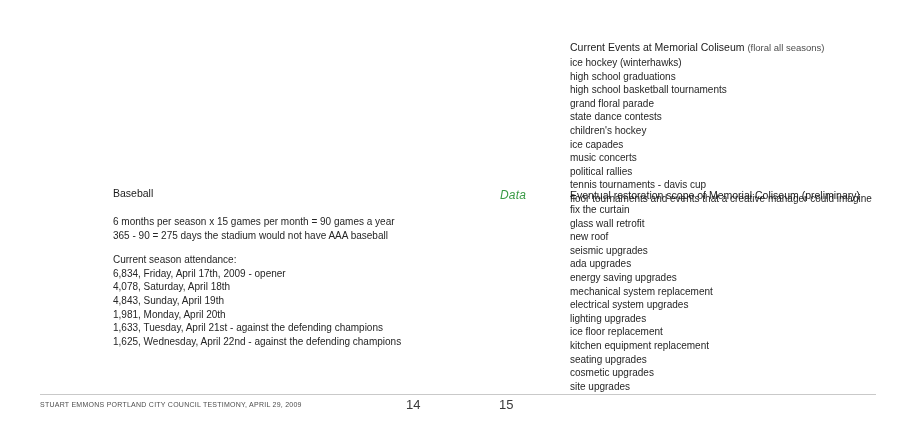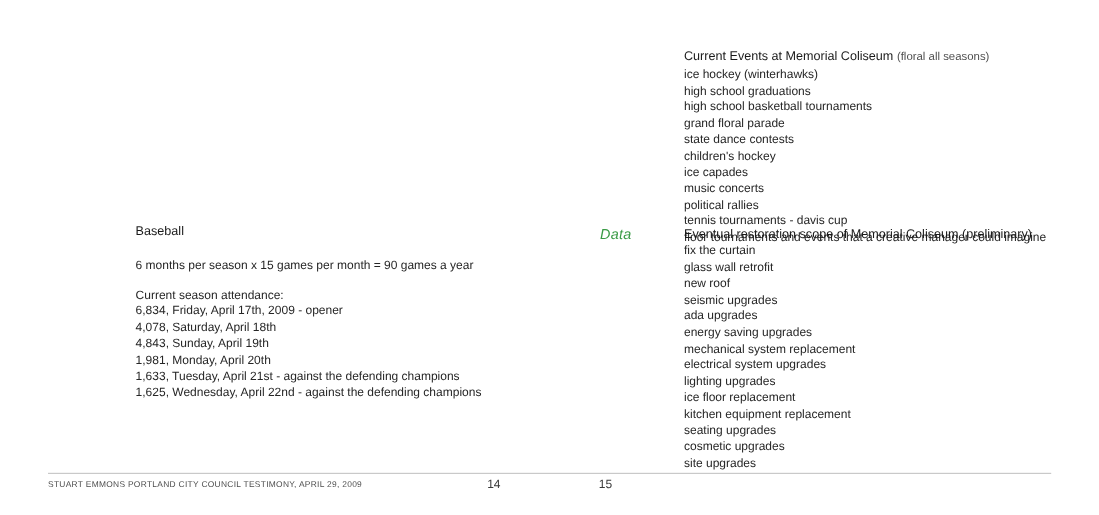--- a/index.html
+++ b/index.html
@@ -102,35 +102,36 @@
     left: 40px;
     top: 400px;
     font-size: 7px;
     line-height: 10px;
     letter-spacing: 0.25px;
     color: #4d4d4d;
     text-transform: uppercase;
   }
   .page-num {
     position: absolute;
-    font-size: 10px;
+    font-size: 13px;
     line-height: 10px;
     color: #3a3a3a;
   }
   .page-num.left-num { left: 406px; top: 400px; }
   .page-num.right-num { left: 499px; top: 400px; }
 </style>
 </head>
 <body>
 
 <div class="page">
 
   <div class="left-col">
     <div class="section-title">Baseball</div>
     <div class="body-line">6 months per season x 15 games per month = 90 games a year</div>
+    <div class="body-line">365 - 90 = 275 days the stadium would not have AAA baseball</div>
     <div class="block-gap"></div>
     <div class="body-line">Current season attendance:</div>
     <div class="body-line">6,834, Friday, April 17th, 2009 - opener</div>
     <div class="body-line">4,078, Saturday, April 18th</div>
     <div class="body-line">4,843, Sunday, April 19th</div>
     <div class="body-line">1,981, Monday, April 20th</div>
     <div class="body-line">1,633, Tuesday, April 21st - against the defending champions</div>
     <div class="body-line">1,625, Wednesday, April 22nd - against the defending champions</div>
   </div>
 

